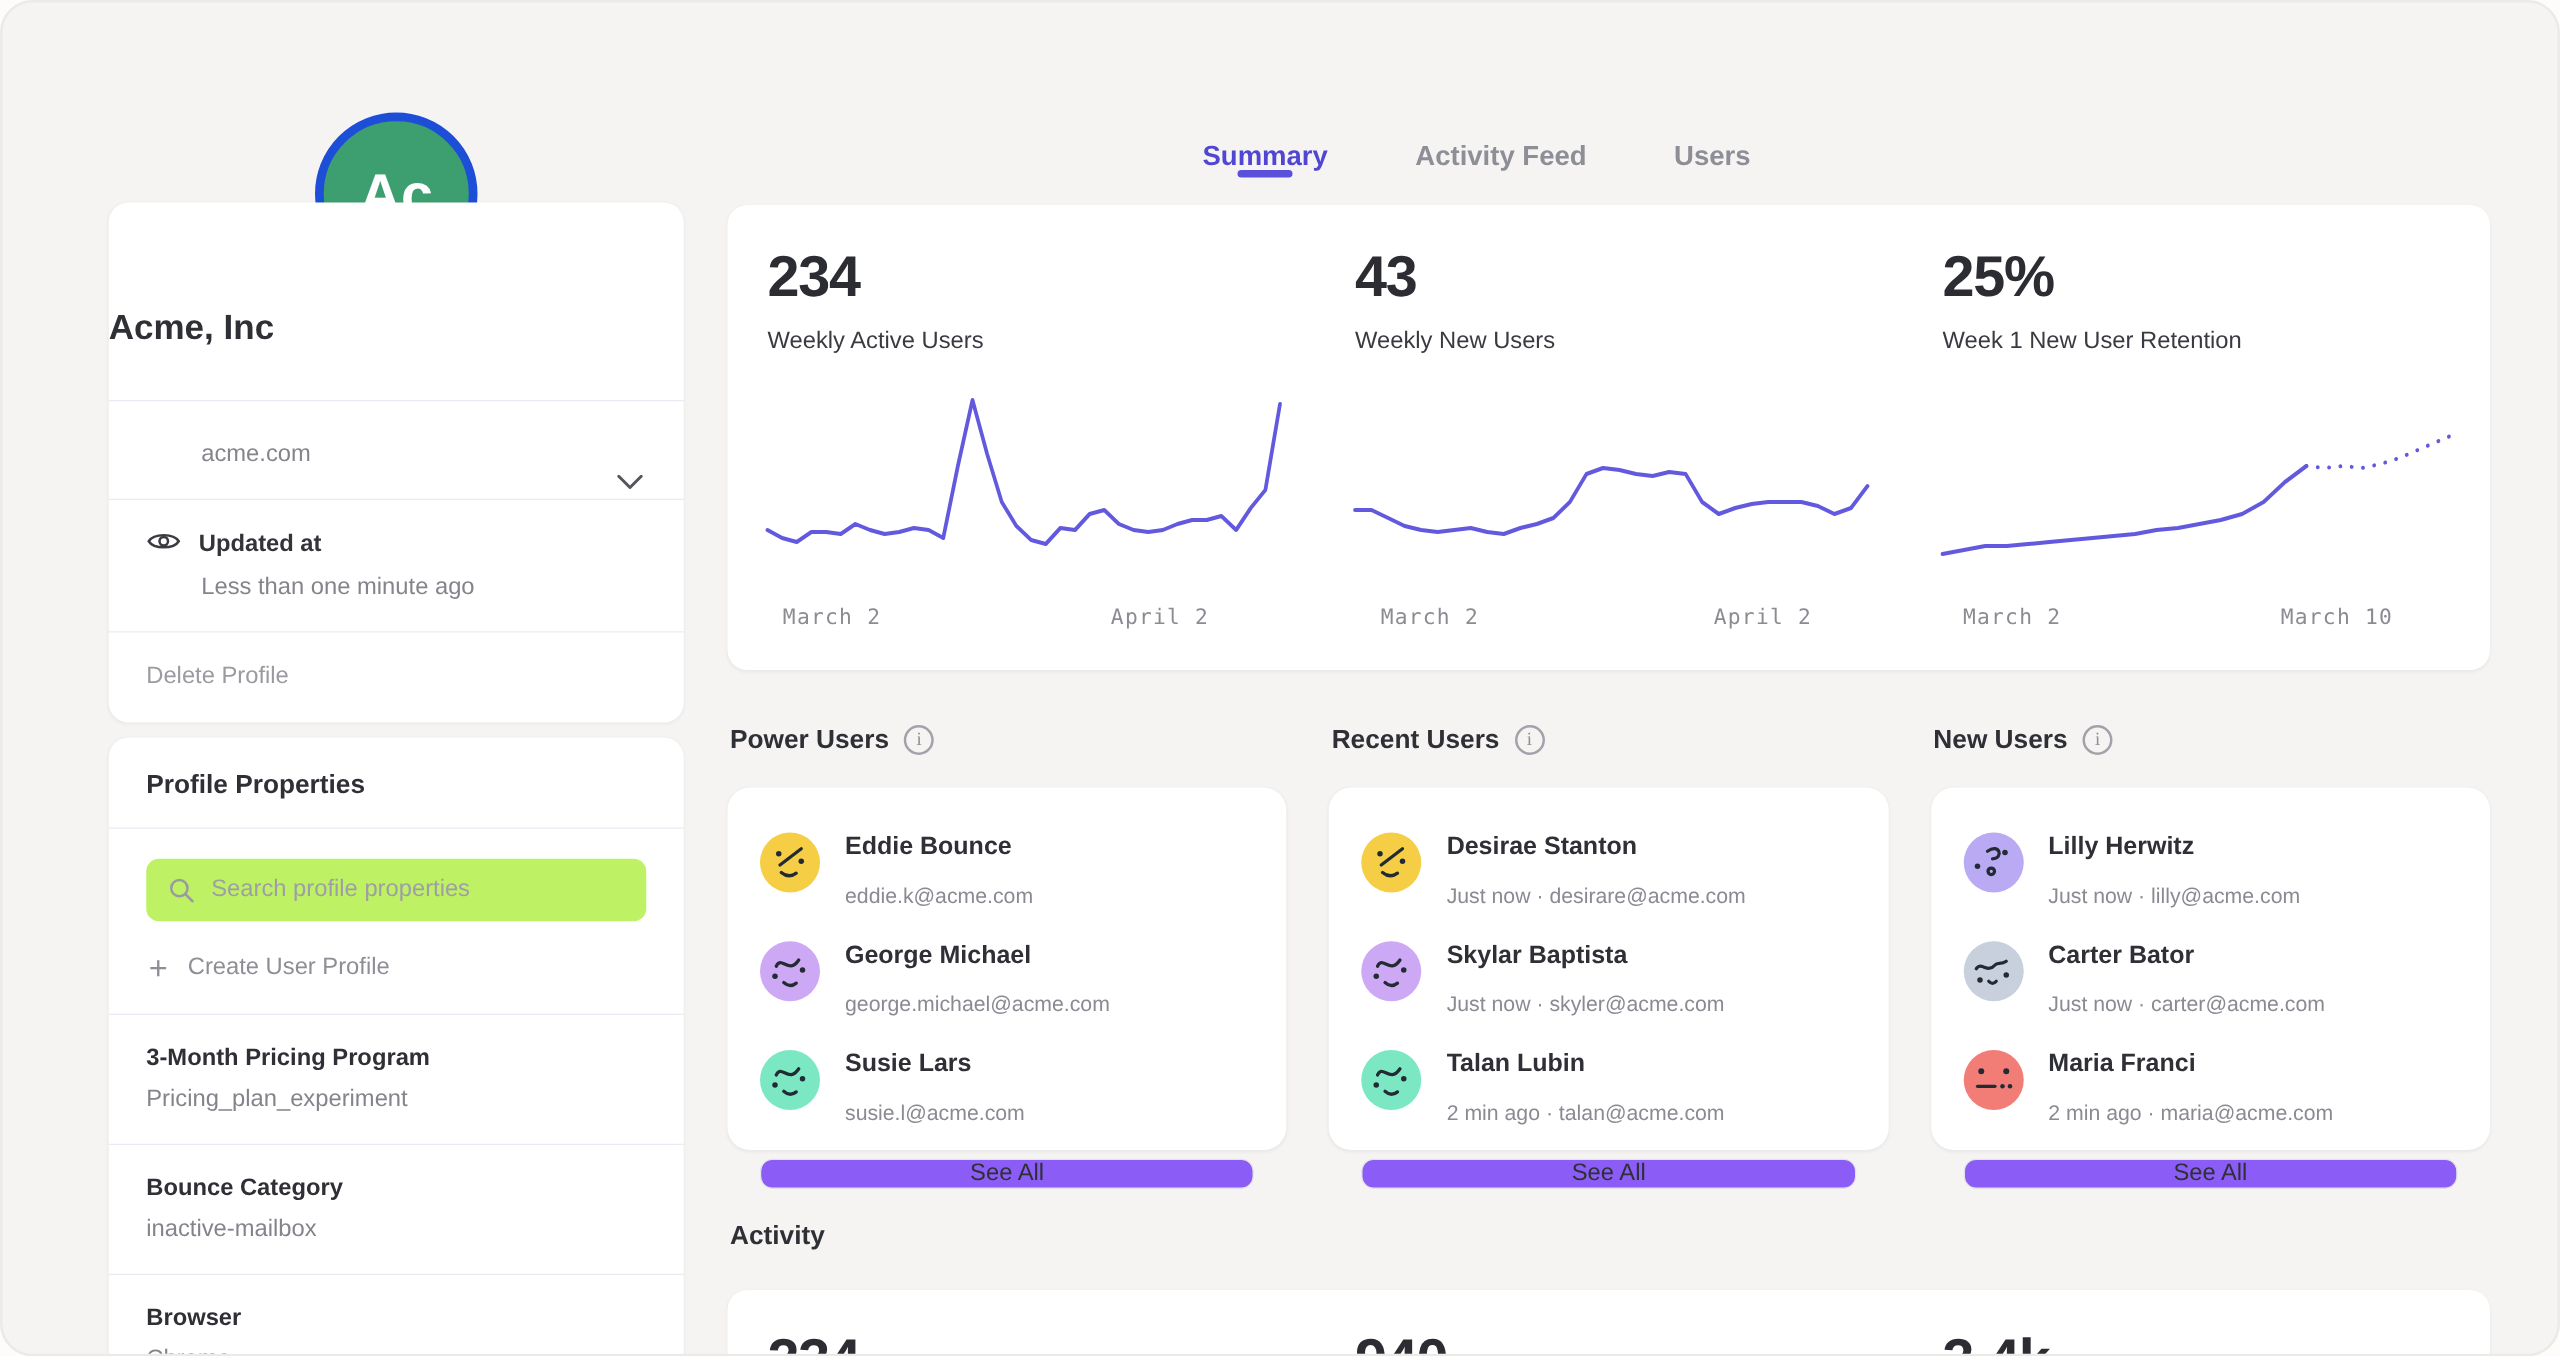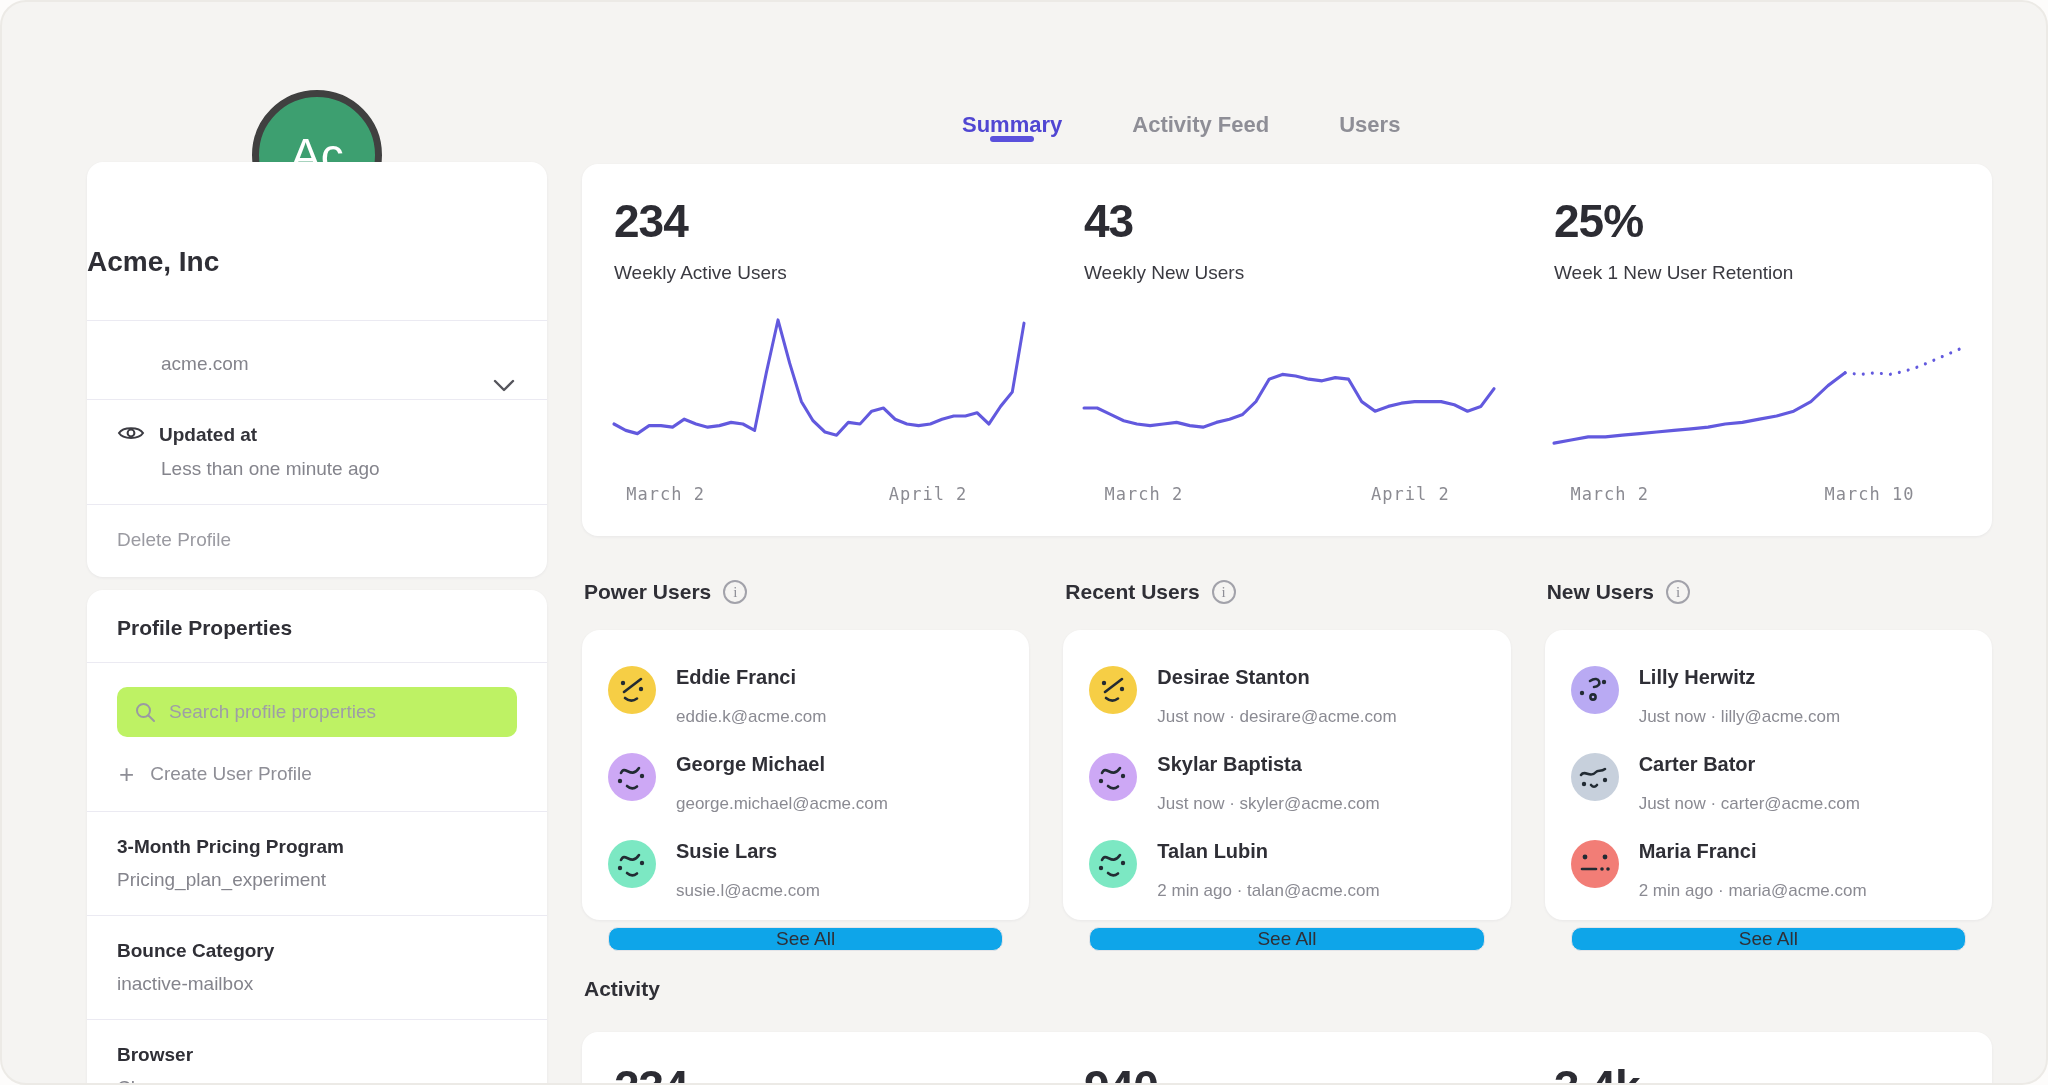--- a/index.html
+++ b/index.html
@@ -9,23 +9,23 @@
   .screen {
     position:relative; width:2048px; height:1085px; background:#f5f4f2;
     border-radius:26px; overflow:hidden; border:2px solid #eceae6;
   }
 
   .card { background:#ffffff; border-radius:16px; box-shadow:0 1px 3px rgba(40,40,70,.06); }
 
   
   .avatar-big {
     position:absolute; left:250px; top:88px; width:130px; height:130px;
-    border-radius:50%; background:#3d9f70; border:7px solid #404040;
+    border-radius:50%; background:#3d9f70; border:7px solid #1d4ed8;
     display:flex; align-items:center; justify-content:center;
-    color:#fff; font-size:46px; font-weight:normal;
+    color:#fff; font-size:46px; font-weight:bold;
   }
   .profile-card { position:absolute; left:85px; top:160px; width:460px; }
   .profile-card .title-block { height:158px; display:flex; align-items:flex-end; justify-content:flex-start; padding-bottom:42px; }
   .company-name { font-size:28px; font-weight:bold; color:#2f2f36; }
   .divider { height:1px; background:#ebeaf2; }
   .prow { position:relative; padding:22px 30px 24px 30px; }
   .prow .rhead { display:flex; align-items:center; gap:14px; }
   .prow .rlabel { font-size:19px; font-weight:bold; color:#33333a; }
   .prow .rvalue { margin:10px 0 0 44px; font-size:19px; color:#84848c; }
   .prow .chev { position:absolute; right:32px; top:58px; }
@@ -68,21 +68,21 @@
   .sections { position:absolute; left:580px; top:578px; width:1410px; display:grid; grid-template-columns:1fr 1fr 1fr; column-gap:34px; }
   .section-head { display:flex; align-items:center; gap:12px; margin-left:2px; }
   .section-title { font-size:21px; font-weight:bold; color:#2f2f36; }
   .info-icon { width:24px; height:24px; border-radius:50%; border:2px solid #a2a2aa; color:#8e8e96;
     font-family:"Liberation Serif", serif; font-size:15px; display:flex; align-items:center; justify-content:center; cursor:pointer; }
   .user-card { margin-top:26px; height:290px; padding:36px 26px 24px 26px; display:flex; flex-direction:column; border-radius:18px; }
   .user-row { display:flex; gap:20px; margin-bottom:26px; cursor:pointer; }
   .user-avatar { width:48px; height:48px; border-radius:50%; flex:0 0 48px; }
   .user-name { font-size:20px; font-weight:bold; color:#2f2f36; }
   .user-sub { margin-top:18px; font-size:17px; color:#8a8a92; }
-  .see-all-btn { margin-top:auto; height:46px; border:1px solid #e4e4e8; border-radius:10px; background:#0ea5e9;
+  .see-all-btn { margin-top:auto; height:46px; border:1px solid #e4e4e8; border-radius:10px; background:#8b5cf6;
     font-size:19px; color:#2f2f36; cursor:pointer; font-family:"Liberation Sans", sans-serif; }
 
   .activity-title { position:absolute; left:582px; top:975px; font-size:21px; font-weight:bold; color:#2f2f36; }
   .activity-card { position:absolute; left:580px; top:1030px; width:1410px; height:220px; display:grid; grid-template-columns:1fr 1fr 1fr; }
   .activity-stat { padding:28px 28px 0 32px; font-size:46px; font-weight:bold; color:#2c2c33; letter-spacing:-1px; }
 </style>
 </head>
 <body>
 
 <div class="screen">
@@ -242,21 +242,21 @@
     <div class="card user-card">
       <div class="user-list">
   <div class="user-row">
     <span class="user-avatar" style="background: rgb(246, 206, 69);"><svg width="48" height="48" viewBox="0 0 48 48" fill="none" stroke="#222b33" stroke-width="2.6" stroke-linecap="round">
                   <path d="M16 26 L33 13"></path>
                   <circle fill="#222b33" stroke="none" cx="15" cy="17" r="2.2"></circle>
                   <circle fill="#222b33" stroke="none" cx="33" cy="23" r="2.2"></circle>
                   <path d="M17 32 Q23 37 29 32.5"></path>
                 </svg></span>
     <span>
-      <div class="user-name">Eddie Franci</div>
+      <div class="user-name">Eddie Bounce</div>
       <div class="user-sub">eddie.k@acme.com</div>
     </span>
   </div>
 
   <div class="user-row">
     <span class="user-avatar" style="background: rgb(205, 168, 245);"><svg width="48" height="48" viewBox="0 0 48 48" fill="none" stroke="#222b33" stroke-width="2.6" stroke-linecap="round">
                   <path d="M13 20 C17 11 23 27 31 15"></path>
                   <circle fill="#222b33" stroke="none" cx="12" cy="28" r="2.2"></circle>
                   <circle fill="#222b33" stroke="none" cx="34" cy="23" r="2.2"></circle>
                   <path d="M19 33 Q24 37.5 29 33.5"></path>

